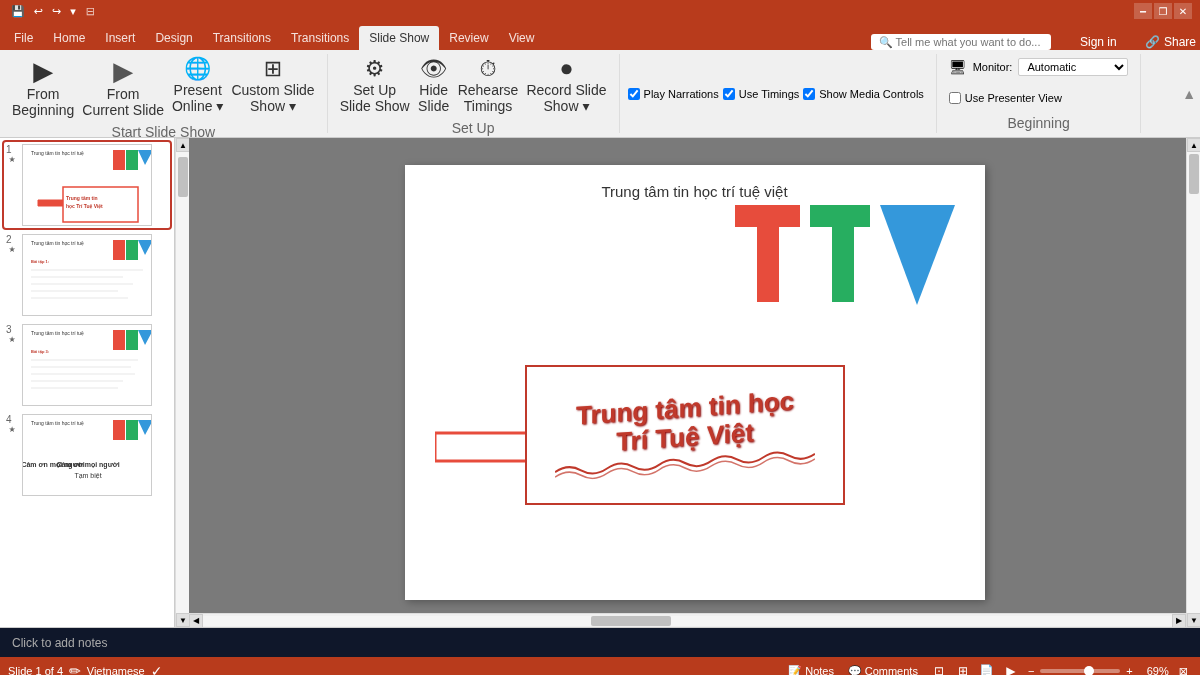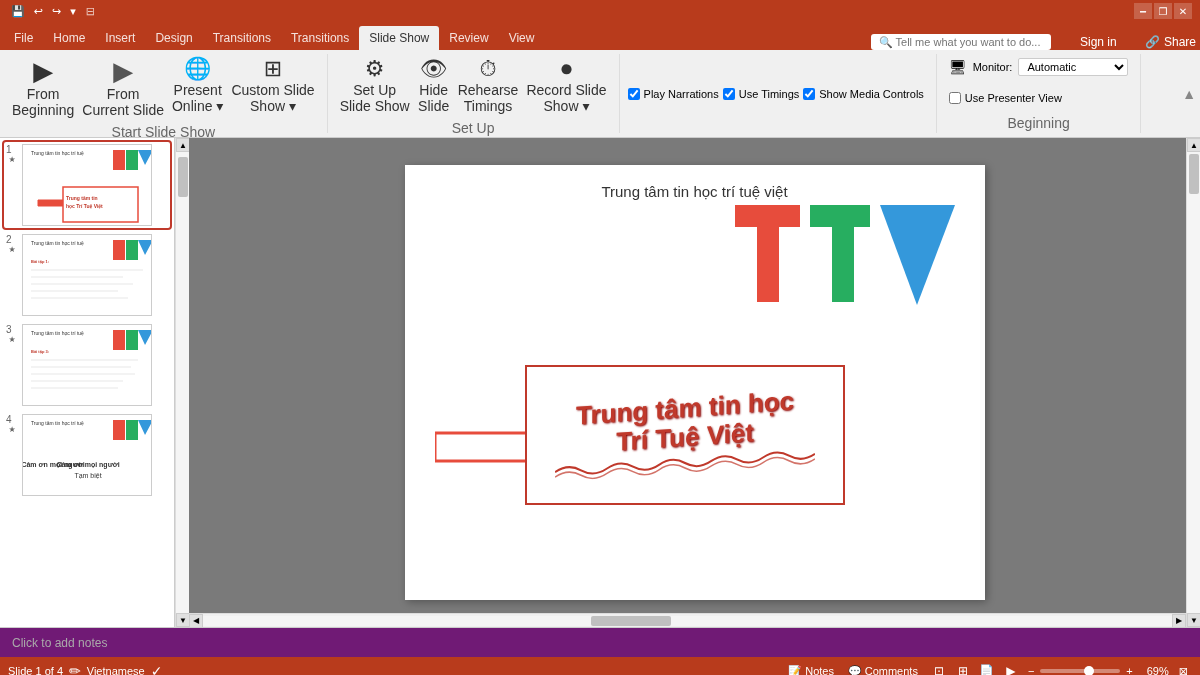--- a/index.html
+++ b/index.html
@@ -181,21 +181,21 @@
       border: 2px solid #c0392b;
       background: white;
       display: flex;
       align-items: center;
       justify-content: center;
     }
 
     
     #notes-bar {
       height: 30px;
-      background: #701a75;
+      background: #0f172a;
       border-top: 1px solid #ccc;
       display: flex;
       align-items: center;
       padding: 0 12px;
       color: #999;
       font-size: 12px;
     }
 
     
     #status-bar {

